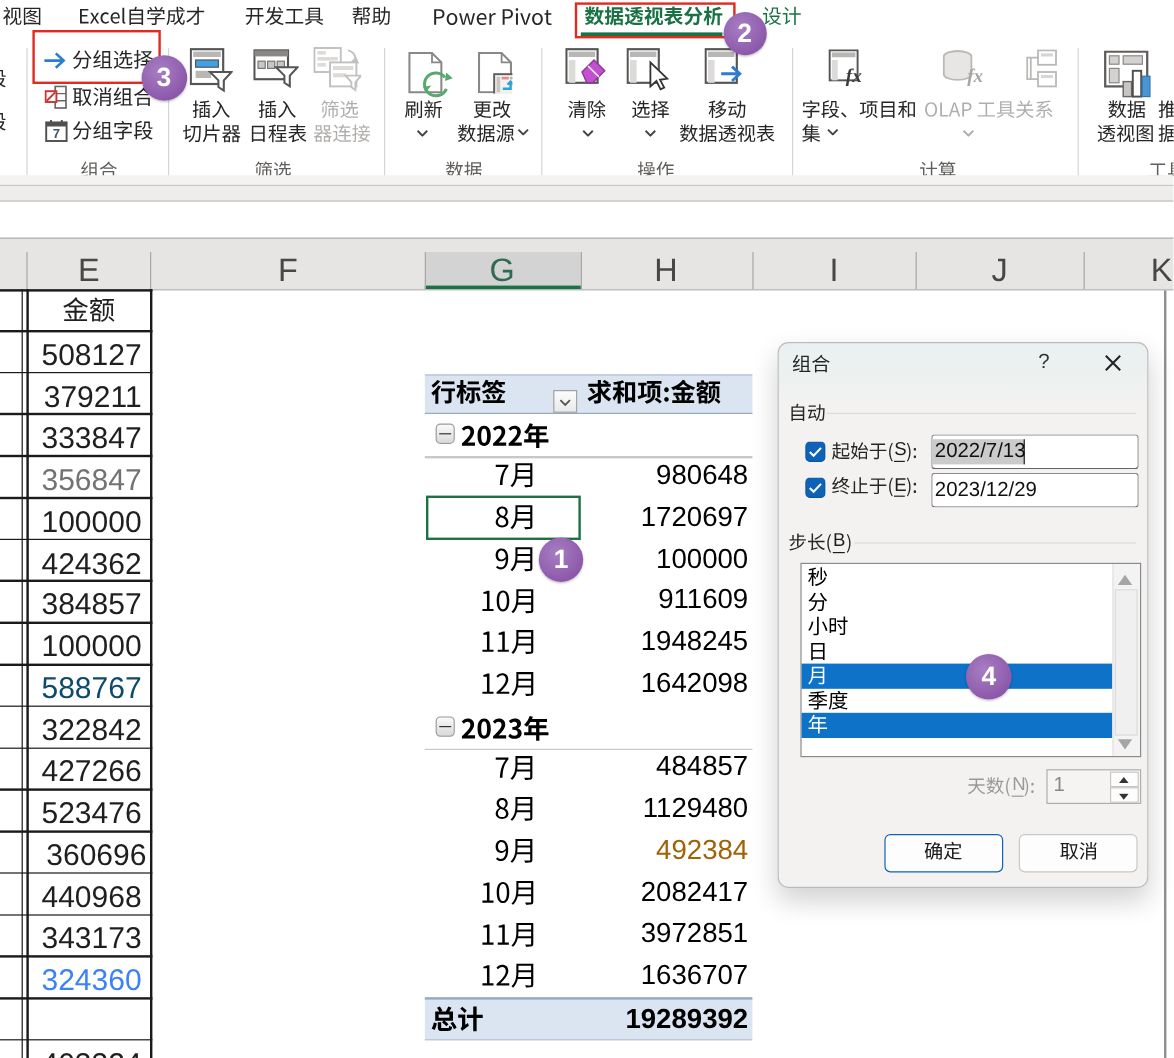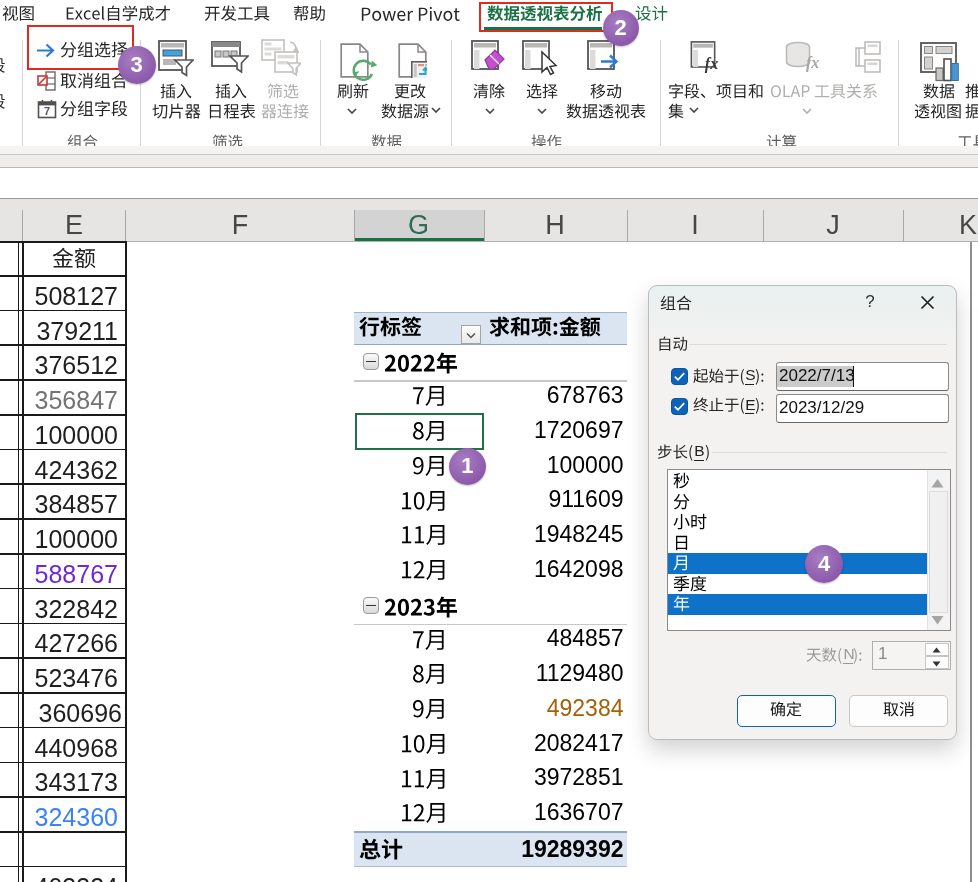--- a/index.html
+++ b/index.html
@@ -595,27 +595,27 @@
     <div style="position:absolute;left:22px;top:241px;width:2px;height:641px;background:#1a1a1a"></div>
     <div style="position:absolute;left:124.8px;top:241px;width:2px;height:641px;background:#1a1a1a"></div>
     <div style="position:absolute;left:52.0px;top:247.2px;line-height:0"><svg width="44.0" height="27.5" viewBox="0 0 44.0 27.5" style="overflow:visible">
         <g fill="#1f1f1f" transform="translate(0,19.4) scale(0.022000,-0.022000)">
           <use href="#g80" x="0"></use>
           <use href="#g81" x="1000"></use>
         </g>
       </svg></div>
     <div style="position:absolute;right:860px;top:283.8px;font:25px 'Liberation Sans', sans-serif;line-height:1;color:#1f1f1f;white-space:pre">508127</div>
     <div style="position:absolute;right:860px;top:318.5px;font:25px 'Liberation Sans', sans-serif;line-height:1;color:#1f1f1f;white-space:pre">379211</div>
-    <div style="position:absolute;right:860px;top:353.3px;font:25px 'Liberation Sans', sans-serif;line-height:1;color:#1f1f1f;white-space:pre">376512</div>
+    <div style="position:absolute;right:860px;top:353.3px;font:25px 'Liberation Sans', sans-serif;line-height:1;color:#1f1f1f;white-space:pre">333847</div>
     <div style="position:absolute;right:860px;top:388.0px;font:25px 'Liberation Sans', sans-serif;line-height:1;color:#737373;white-space:pre">356847</div>
     <div style="position:absolute;right:860px;top:422.8px;font:25px 'Liberation Sans', sans-serif;line-height:1;color:#1f1f1f;white-space:pre">100000</div>
     <div style="position:absolute;right:860px;top:457.5px;font:25px 'Liberation Sans', sans-serif;line-height:1;color:#1f1f1f;white-space:pre">424362</div>
     <div style="position:absolute;right:860px;top:492.3px;font:25px 'Liberation Sans', sans-serif;line-height:1;color:#1f1f1f;white-space:pre">384857</div>
     <div style="position:absolute;right:860px;top:527.0px;font:25px 'Liberation Sans', sans-serif;line-height:1;color:#1f1f1f;white-space:pre">100000</div>
-    <div style="position:absolute;right:860px;top:561.8px;font:25px 'Liberation Sans', sans-serif;line-height:1;color:#6d28d9;white-space:pre">588767</div>
+    <div style="position:absolute;right:860px;top:561.8px;font:25px 'Liberation Sans', sans-serif;line-height:1;color:#0c4a6e;white-space:pre">588767</div>
     <div style="position:absolute;right:860px;top:596.5px;font:25px 'Liberation Sans', sans-serif;line-height:1;color:#1f1f1f;white-space:pre">322842</div>
     <div style="position:absolute;right:860px;top:631.3px;font:25px 'Liberation Sans', sans-serif;line-height:1;color:#1f1f1f;white-space:pre">427266</div>
     <div style="position:absolute;right:860px;top:666.0px;font:25px 'Liberation Sans', sans-serif;line-height:1;color:#1f1f1f;white-space:pre">523476</div>
     <div style="position:absolute;right:856px;top:700.8px;font:25px 'Liberation Sans', sans-serif;line-height:1;color:#1f1f1f;white-space:pre">360696</div>
     <div style="position:absolute;right:860px;top:735.5px;font:25px 'Liberation Sans', sans-serif;line-height:1;color:#1f1f1f;white-space:pre">440968</div>
     <div style="position:absolute;right:860px;top:770.3px;font:25px 'Liberation Sans', sans-serif;line-height:1;color:#1f1f1f;white-space:pre">343173</div>
     <div style="position:absolute;right:860px;top:805.0px;font:25px 'Liberation Sans', sans-serif;line-height:1;color:#3b82f6;white-space:pre">324360</div>
     <div style="position:absolute;right:860px;top:890px;font:25px 'Liberation Sans', sans-serif;line-height:1;color:#8b5cf6;white-space:pre">561366</div>
     <div style="position:absolute;right:860px;top:874.5px;font:25px 'Liberation Sans', sans-serif;line-height:1;color:#1f1f1f;white-space:pre">403324</div>
     <div style="position:absolute;left:970px;top:242px;width:1.6px;height:640px;background:#8f8f8f"></div>
@@ -666,21 +666,21 @@
           <use href="#g93" x="2360"></use>
         </g>
       </svg></div>
     <div style="position:absolute;left:353.5px;top:623.6px;width:273.5px;height:1.3px;background:#c8c8c8"></div>
     <div style="position:absolute;right:530px;top:384.4px;line-height:0"><svg width="35.8" height="28.8" viewBox="0 0 35.8 28.8" style="overflow:visible">
         <g fill="#000" transform="translate(0,20.2) scale(0.023000,-0.023000)">
           <use href="#g95" x="0"></use>
           <use href="#g96" x="555"></use>
         </g>
       </svg></div>
-    <div style="position:absolute;right:354.5px;top:384.0px;font:23px 'Liberation Sans', sans-serif;line-height:1;color:#000;white-space:pre">678763</div>
+    <div style="position:absolute;right:354.5px;top:384.0px;font:23px 'Liberation Sans', sans-serif;line-height:1;color:#000;white-space:pre">980648</div>
     <div style="position:absolute;right:530px;top:419.1px;line-height:0"><svg width="35.8" height="28.8" viewBox="0 0 35.8 28.8" style="overflow:visible">
         <g fill="#000" transform="translate(0,20.2) scale(0.023000,-0.023000)">
           <use href="#g97" x="0"></use>
           <use href="#g96" x="555"></use>
         </g>
       </svg></div>
     <div style="position:absolute;right:354.5px;top:418.7px;font:23px 'Liberation Sans', sans-serif;line-height:1;color:#000;white-space:pre">1720697</div>
     <div style="position:absolute;right:530px;top:453.9px;line-height:0"><svg width="35.8" height="28.8" viewBox="0 0 35.8 28.8" style="overflow:visible">
         <g fill="#000" transform="translate(0,20.2) scale(0.023000,-0.023000)">
           <use href="#g98" x="0"></use>

